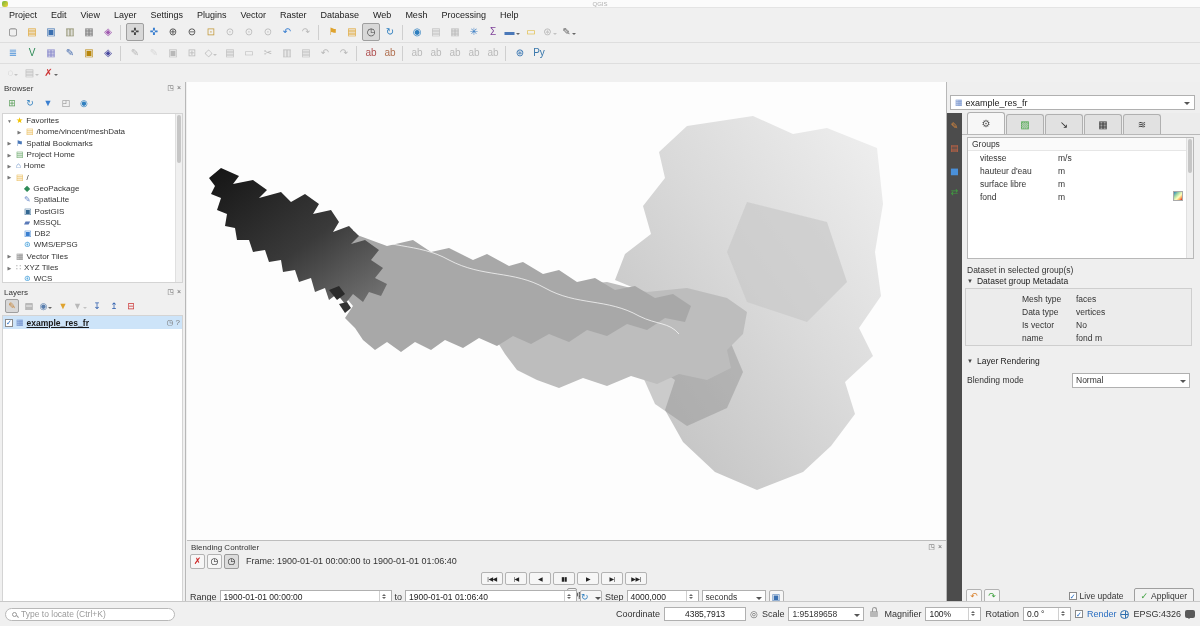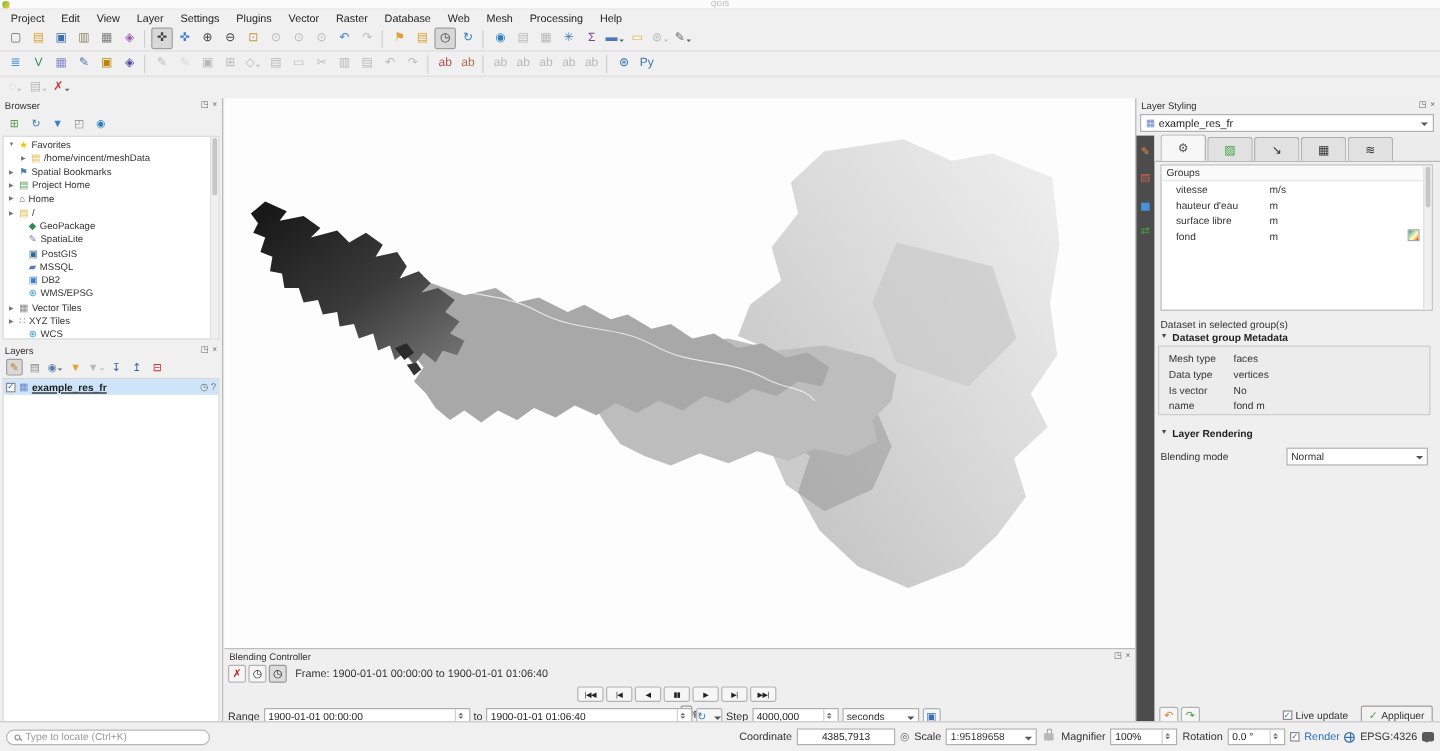--- a/index.html
+++ b/index.html
@@ -98,25 +98,25 @@
   .stab.a { background:#f7f7f7; height:22px; }
   .groups { position:absolute; left:20px; right:6px; top:55px; height:122px; background:#fff; border:1px solid #b8b8b8;
             font-size:8.5px; overflow:hidden; }
   .ghead { height:13px; line-height:13px; padding-left:4px; background:#fafafa; border-bottom:1px solid #e6e6e6; color:#333; }
   .grow { height:13px; display:flex; align-items:center; padding-left:12px; position:relative; color:#333; }
   .gname { width:78px; white-space:nowrap; }
   .gbadge { display:none; position:absolute; right:10px; top:1px; width:10px; height:10px;
             background:linear-gradient(135deg,#2b83ba 0%,#abdda4 35%,#ffffbf 60%,#fdae61 80%,#d7191c 100%); border:1px solid #aaa; }
   .grow.badge .gbadge { display:block; }
   .ls-note { position:absolute; left:20px; top:183px; font-size:8.5px; color:#333; }
-  .sec-head { position:absolute; left:20px; display:flex; align-items:center; gap:4px; font-size:8.5px; font-weight:bold; color:#222; }
+  .sec-head { position:absolute; left:20px; display:flex; align-items:center; gap:4px; font-size:8.5px; font-weight:normal; color:#222; }
   .sec-head .tri { font-size:6px; color:#444; }
   .mdbox { position:absolute; left:18px; right:8px; top:206px; height:58px; background:#ececec; border:1px solid #cecece; padding-top:3px; }
   .mrow { height:13px; display:flex; align-items:center; padding-left:8px; font-size:8.5px; color:#333; }
-  .mlabel { width:54px; }
+  .mlabel { width:54px;margin-left:48px; }
   .blend-row { position:absolute; left:20px; right:10px; top:290px; height:16px; display:flex; align-items:center; font-size:8.5px; color:#333; }
   .blend-combo { margin-left:auto; width:118px; height:15px; }
   .ls-footer { position:absolute; left:15px; right:0; bottom:2px; height:18px; display:flex; align-items:center; padding:0 6px 0 4px; gap:2px; }
   .ubtn { width:16px; height:14px; border:1px solid #b3b3b3; background:#f6f6f6; border-radius:2px;
           display:flex; align-items:center; justify-content:center; font-size:9px; }
   .live { display:flex; align-items:center; gap:3px; font-size:8.5px; margin-left:auto; color:#333; }
   .apply-btn { height:16px; border:1px solid #9f9f9f; background:#f2f2f2; border-radius:2px; display:flex; align-items:center;
                gap:3px; padding:0 6px; font-size:8.5px; margin-left:8px; color:#333; }
   .apply-btn .chk { color:#3fa13f; font-size:9px; }
 
@@ -636,27 +636,20 @@
         <span>seconds</span>
         <span class="dda"></span>
       </span>
       <span class="tcbtn">
           <span style="color:#3a6fb0">▣</span>
         </span>
     </div>
   </div>
 
   <div class="rightdock">
-    <div class="panel-header">
-      <span>Layer Styling</span>
-      <span class="ph-btns">
-        <span>◳</span>
-        <span>×</span>
-      </span>
-    </div>
     <div class="ls-combo">
       <span style="color:#6a8ac9;font-size:8px">▦</span>
       <span>example_res_fr</span>
       <span class="dda"></span>
     </div>
 
     <div class="ls-strip">
 
     <span class="sideic" style="color: rgb(224, 138, 60);">✎</span>
         <span class="sideic" style="color: rgb(204, 102, 68);">▤</span>

